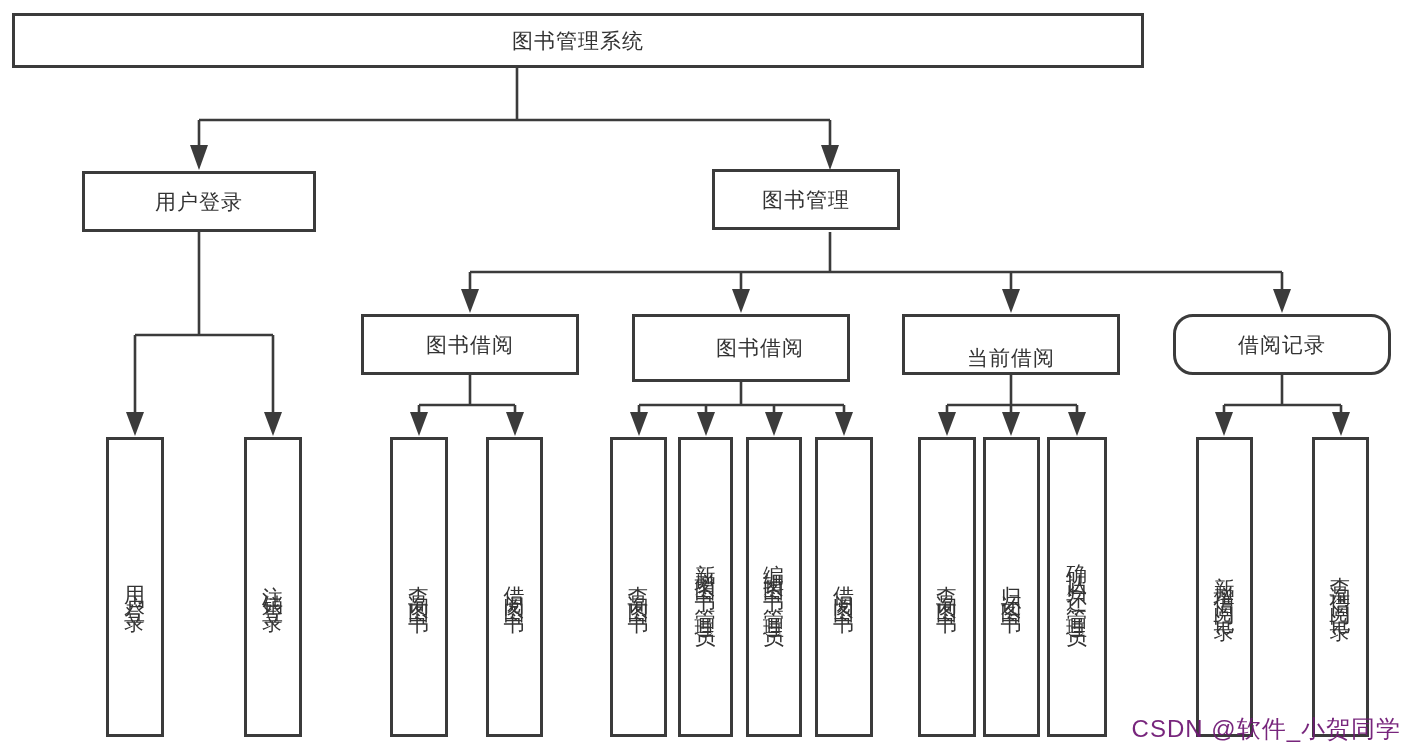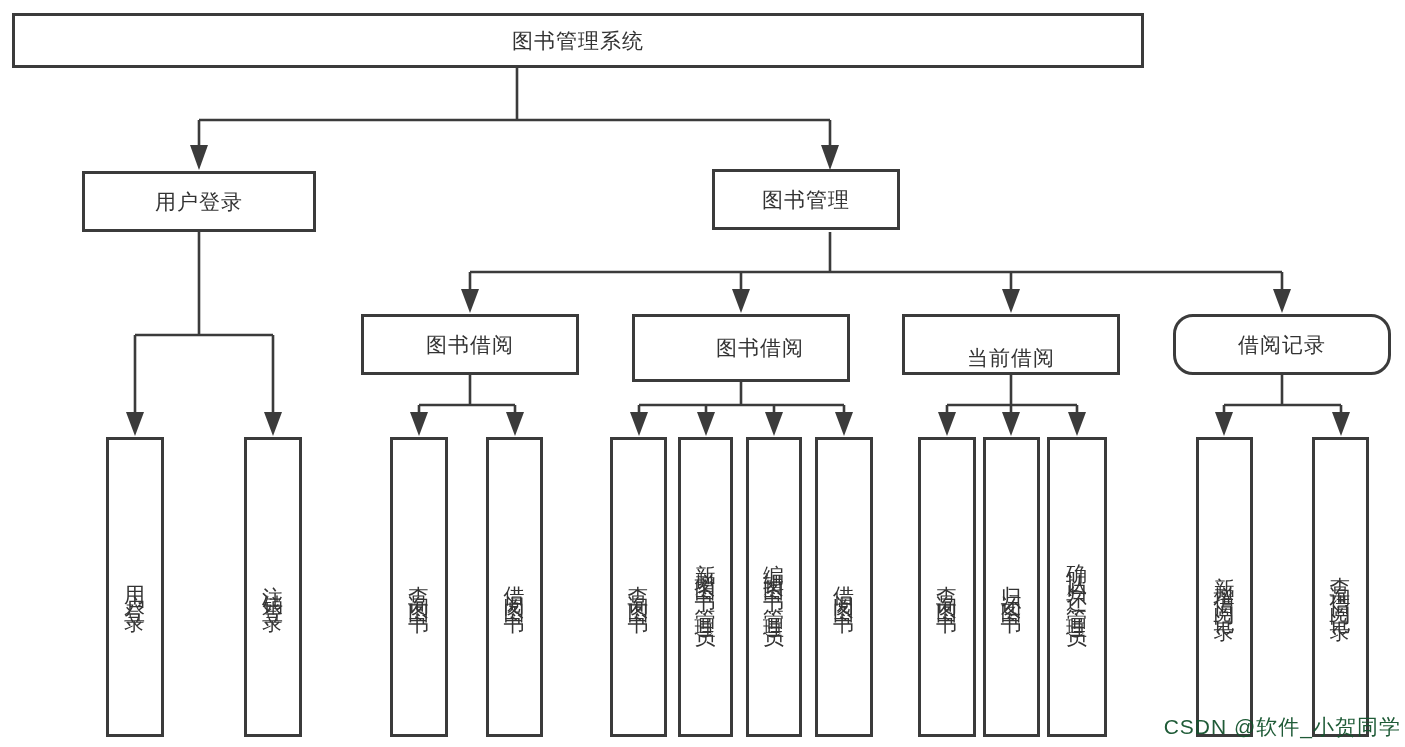--- a/index.html
+++ b/index.html
@@ -41,22 +41,22 @@
     letter-spacing: 9px;
     font-size: 21px;
     line-height: 1;
     white-space: nowrap;
   }
   .watermark {
     position: absolute;
     right: 4px;
     top: 713px;
     z-index: 3;
-    font-size: 21px;
-    color: #14532d;
+    font-size: 24px;
+    color: #701a75;
     letter-spacing: 1px;
     opacity: 0.95;
   }
 </style>
 </head>
 <body>
 
 <div class="canvas">
 
   <svg class="connectors" width="1405" height="747" viewBox="0 0 1405 747">

